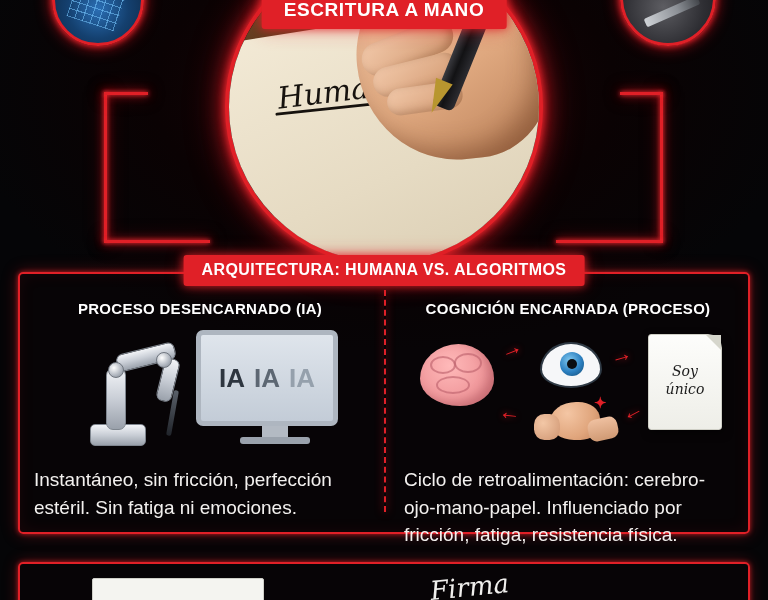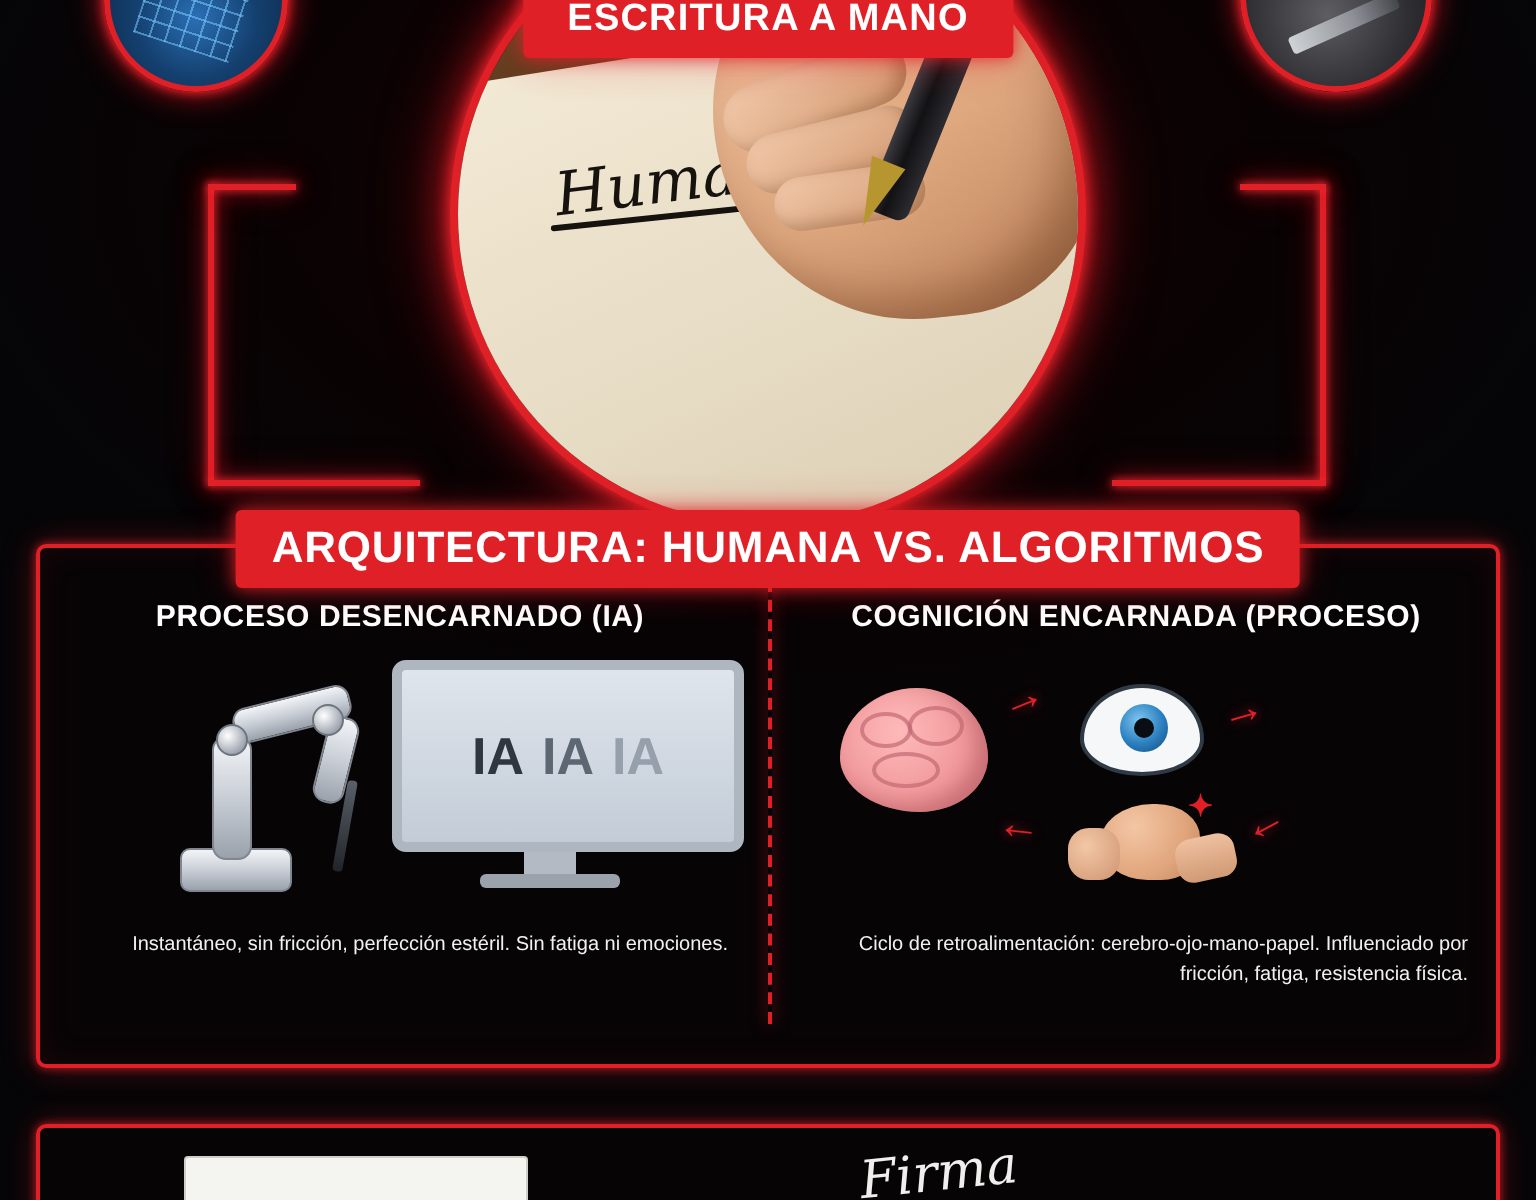--- a/index.html
+++ b/index.html
@@ -158,21 +158,21 @@
     background: #e02027;
     color: #fff;
     font-weight: bold;
     letter-spacing: .4px;
     padding: 6px 18px 7px 18px;
     border-radius: 3px;
     box-shadow: 0 0 8px rgba(224,32,39,.85), 0 0 18px rgba(224,32,39,.4);
     white-space: nowrap;
     z-index: 7;
   }
-  #banner-arch { top: 255px; font-size: 22px; }
+  #banner-arch { top: 255px; font-size: 16px; }
   #banner-huella { top: 546px; font-size: 17px; }
 
   
   .arch-panel {
     position: absolute;
     left: 18px; top: 272px; width: 732px; height: 262px;
     border: 2px solid #e02027;
     border-radius: 5px;
     box-shadow: 0 0 5px rgba(224,32,39,.8), 0 0 16px rgba(224,32,39,.35),
                 inset 0 0 16px rgba(224,32,39,.09);
@@ -192,23 +192,23 @@
     letter-spacing: .3px;
     text-align: center;
     width: 360px;
   }
   #title-ia { left: 20px; top: 300px; }
   #title-human { left: 388px; top: 300px; }
 
   .col-caption {
     position: absolute;
     color: #f3f1ef;
-    font-size: 10px;
+    font-size: 19px;
     line-height: 1.45;
-    text-align: right;
+    text-align: left;
     width: 330px;
   }
   #cap-ia { left: 34px; top: 466px; }
   #cap-human { left: 404px; top: 466px; }
 
   
   .robot {
     position: absolute; left: 82px; top: 332px; width: 110px; height: 120px;
   }
   .rseg {
@@ -232,21 +232,21 @@
     position: absolute; left: 88px; top: 58px; width: 5px; height: 46px;
     background: linear-gradient(180deg,#5a6069,#20242a);
     transform: rotate(10deg); border-radius: 2px;
   }
 
   
   .monitor {
     position: absolute; left: 196px; top: 330px; width: 158px; height: 120px;
   }
   .screen {
-    position: absolute; left: 0; top: 0; width: 176px; height: 96px;
+    position: absolute; left: 0; top: 0; width: 142px; height: 96px;
     background: linear-gradient(180deg,#dfe5ec 0%, #c3ccd7 100%);
     border: 5px solid #aeb6c0;
     border-radius: 7px;
     display: flex; align-items: center; justify-content: center;
     gap: 9px;
   }
   .ia-word {
     font-weight: bold;
     font-size: 26px;
     color: #2e3640;
@@ -450,20 +450,27 @@
     <div class="fold b"></div>
     <div class="fold c"></div>
   </div>
 
   <div class="eye-wrap">
     <div class="eye-outer"></div>
     <div class="iris"></div>
     <div class="pupil"></div>
   </div>
 
+  <div class="note-card">
+    <div class="fold-corner"></div>
+    <div class="note-text">
+      <div>Soy</div>
+      <div>único</div>
+    </div>
+  </div>
 
   <div class="arm">
     <div class="bicep"></div>
     <div class="forearm"></div>
     <div class="fist"></div>
     <div class="spark">✦</div>
   </div>
 
   <div class="cycle-arrow" id="arr-brain-eye">→</div>
   <div class="cycle-arrow" id="arr-eye-note">→</div>

